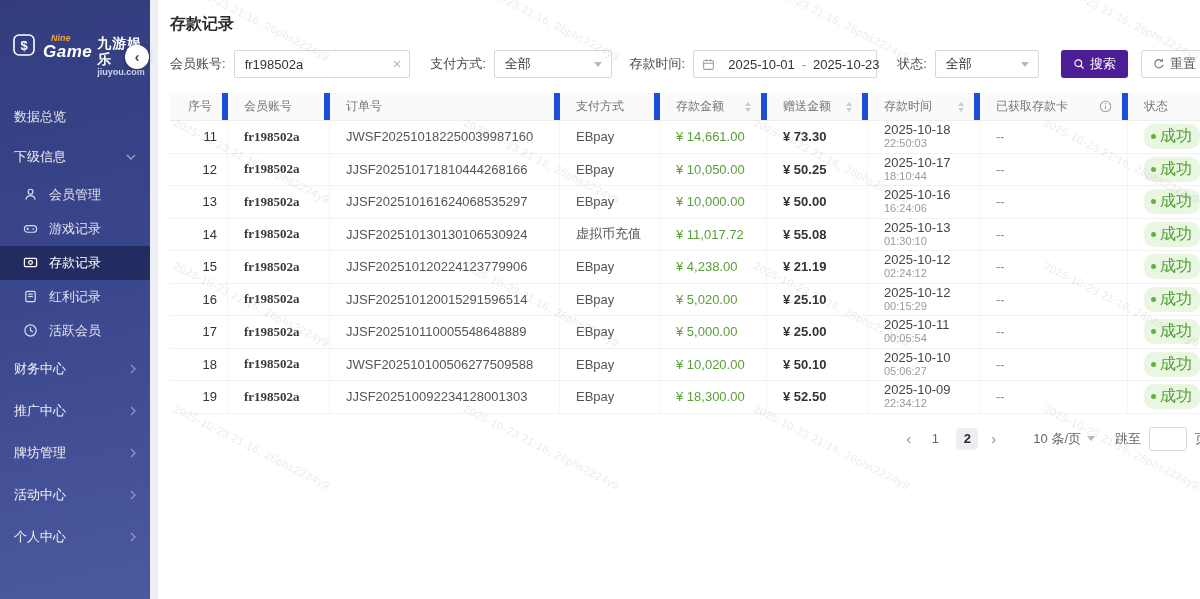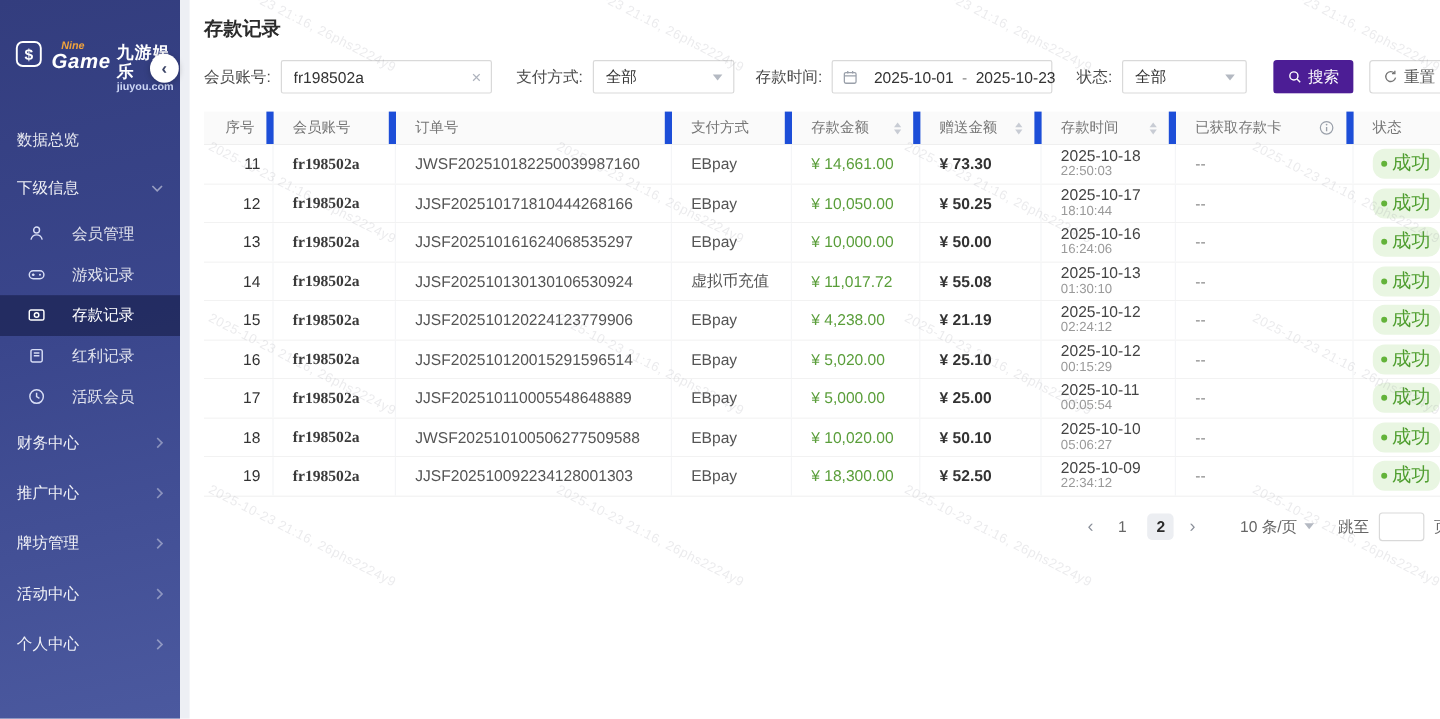--- a/index.html
+++ b/index.html
@@ -21,21 +21,21 @@
   .logo-en{ position:relative; line-height:1; }
   .logo-en .nine{ color:#f0a33c; font-size:9px; font-style:italic; font-weight:bold; display:block; margin-left:8px;}
   .logo-en .game{ color:#fff; font-size:17px; font-style:italic; font-weight:bold; letter-spacing:.5px;}
   .logo-cn{ line-height:1.15;margin-top:19px; }
   .logo-cn .cn{ font-size:14px; font-weight:bold; letter-spacing:1px;}
   .logo-cn .domain{ font-size:9px; color:#cdd6f5; font-weight:bold;}
   .menu{ margin-top:10px; }
   .menu-item{ height:38px; display:flex; align-items:center; padding:0 14px; color:rgba(255,255,255,.88); cursor:pointer;}
   .group-header{ height:42px; display:flex; align-items:center; justify-content:space-between; padding:0 14px;
     color:rgba(255,255,255,.92); cursor:pointer;}
-  .sub-item{ height:34px; display:flex; align-items:center; gap:22px; padding:0 10px 0 22px;
+  .sub-item{ height:34px; display:flex; align-items:center; gap:11px; padding:0 10px 0 22px;
     color:rgba(255,255,255,.85); cursor:pointer;}
   .sub-item.active{ background:rgba(8,13,46,.45); color:#fff;}
   .icon16{ width:16px; height:16px; display:flex; align-items:center; justify-content:center;}
   .chev{ opacity:.65; display:flex; }
 
   
   .main{ position:absolute; left:158px; top:0; width:1050px; height:599px; padding:14px 0 0 12px; background:#fff;}
   .page-title{ font-size:16px; font-weight:bold; color:#2b2b2b;}
 
   .filters{ display:flex; align-items:center; margin-top:15px; color:#4a4a4a; white-space:nowrap;}

